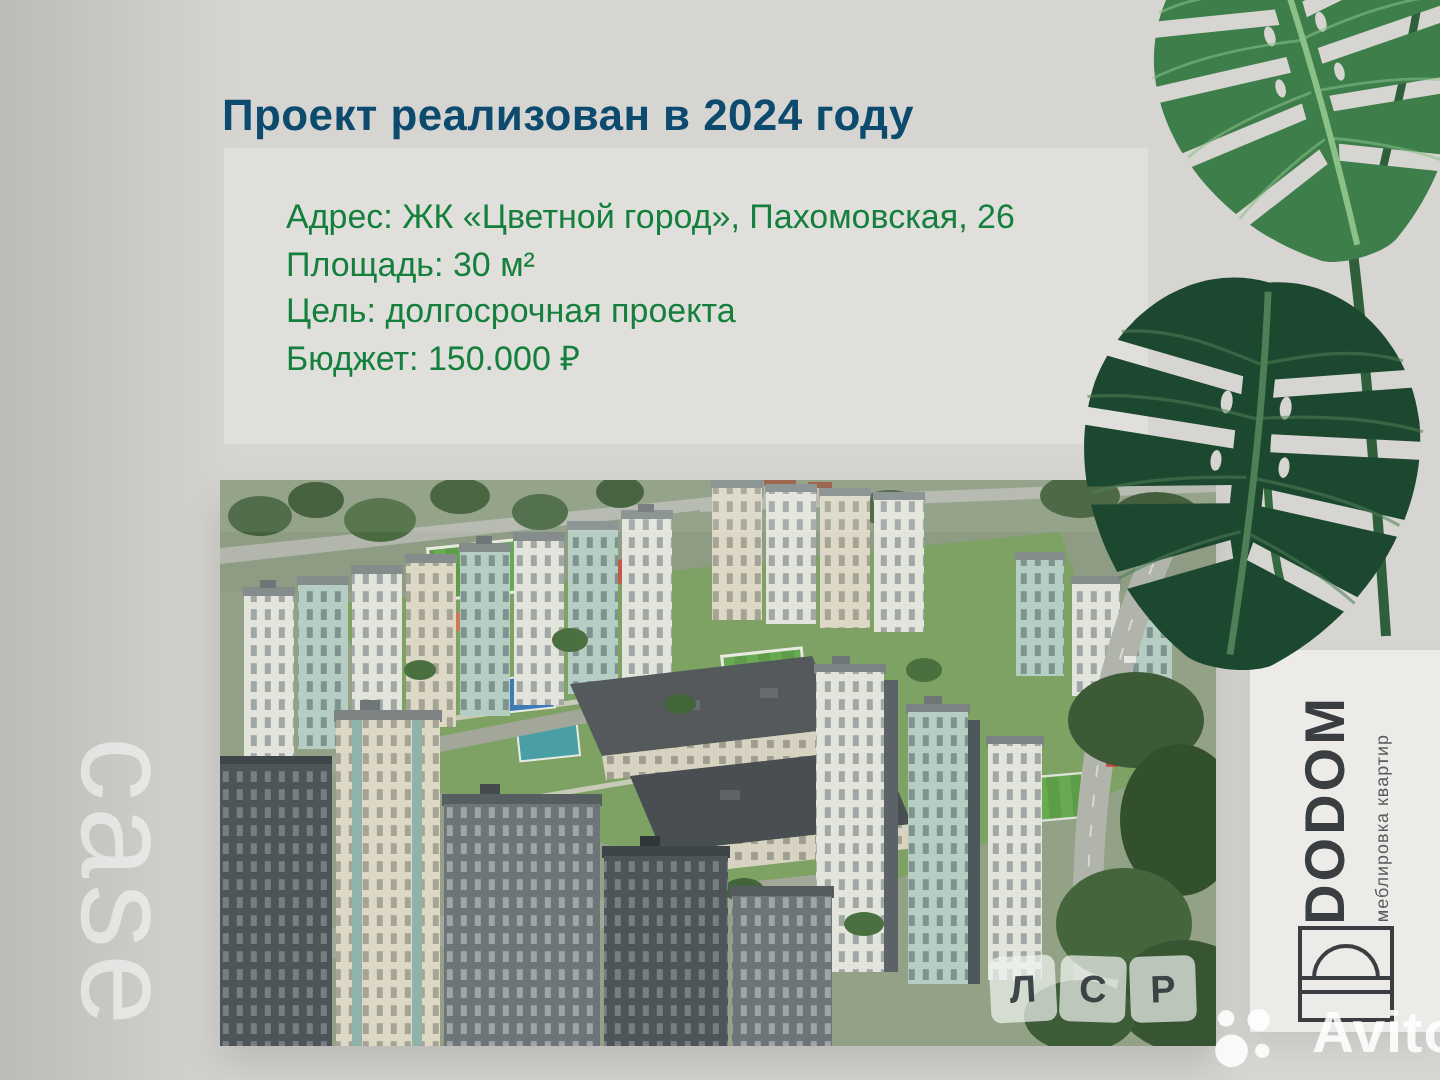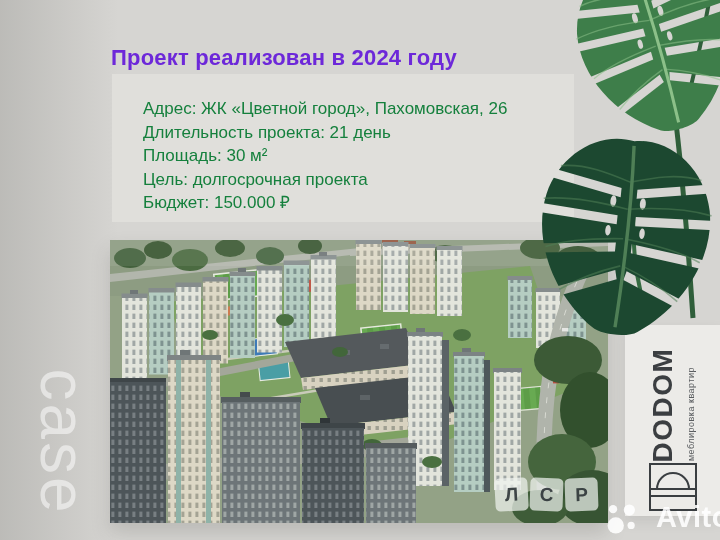--- a/index.html
+++ b/index.html
@@ -7,21 +7,21 @@
     width:720px;height:540px;position:relative;overflow:hidden;
     background:#d6d5d2;
     font-family:"Liberation Sans", sans-serif;
   }
   .edge-shade{
     position:absolute;inset:0;z-index:1;pointer-events:none;
     background:linear-gradient(90deg, rgba(110,110,105,.25) 0px, rgba(110,110,105,0) 118px);
   }
   .title{
     position:absolute;left:111px;top:30px;z-index:3;
-    font-size:22px;font-weight:700;letter-spacing:.2px;color:#6d28d9;
+    font-size:22px;font-weight:700;letter-spacing:.2px;color:#0c4a6e;
   }
   .panel{
     position:absolute;left:112px;top:74px;width:462px;height:148px;z-index:2;
     background:#e0dfdb;
   }
   .panel-inner{
     padding:23px 0 0 31px;
     font-size:17px;line-height:23.6px;color:#15803d;
   }
   .photo{
@@ -62,21 +62,20 @@
 </head>
 <body>
 
 <div class="edge-shade"></div>
 
 <h1 class="title">Проект реализован в 2024 году</h1>
 
 <div class="panel">
   <div class="panel-inner">
     <div>Адрес: ЖК «Цветной город», Пахомовская, 26</div>
-    <div>Длительность проекта: 21 день</div>
     <div>Площадь: 30 м²</div>
     <div>Цель: долгосрочная проекта</div>
     <div>Бюджет: 150.000 ₽</div>
   </div>
 </div>
 
 <div class="case-label">case</div>
 
 <div class="photo">
   <svg width="498" height="283" viewBox="0 0 498 283" xmlns="http://www.w3.org/2000/svg">

